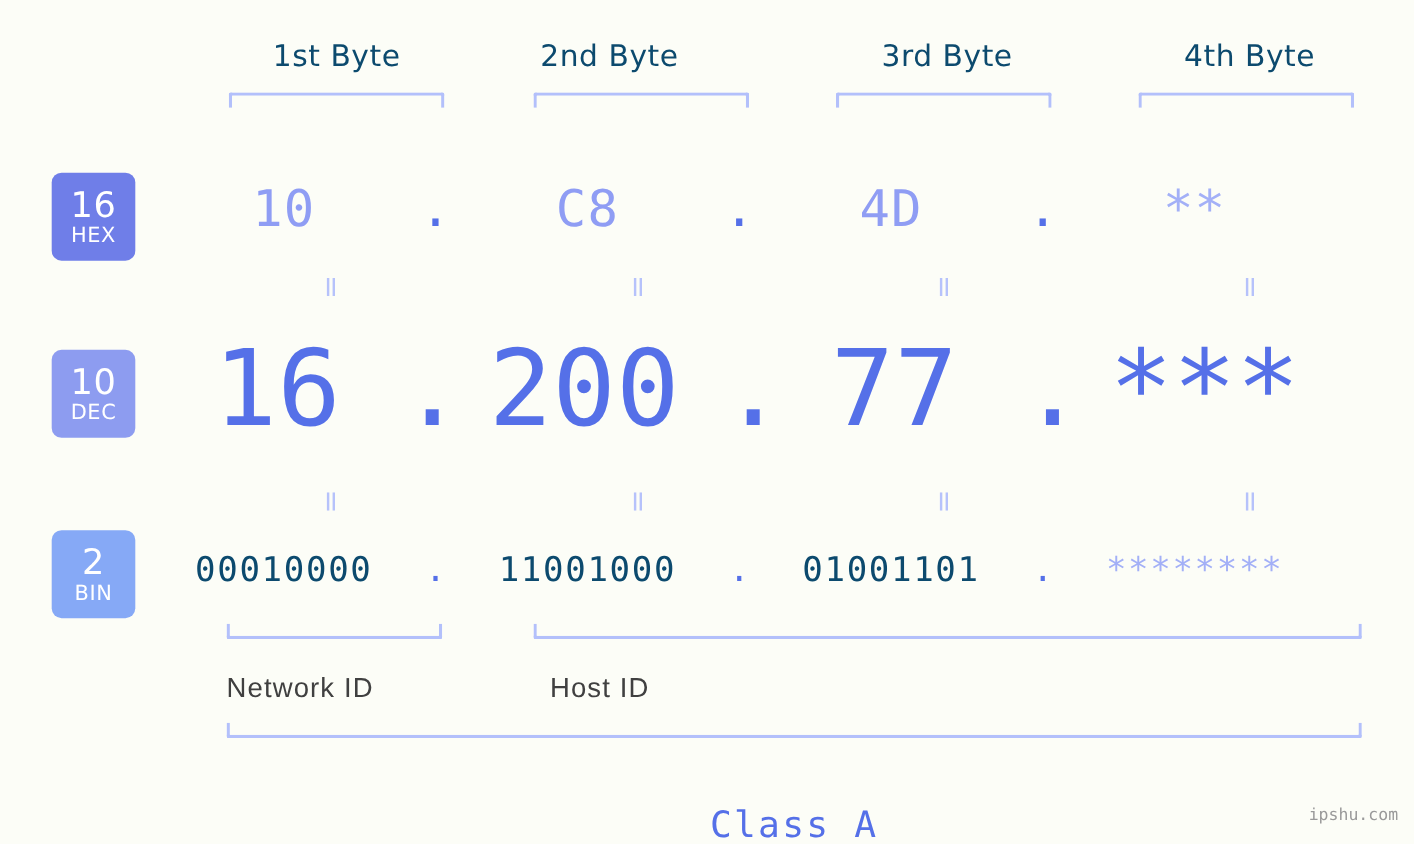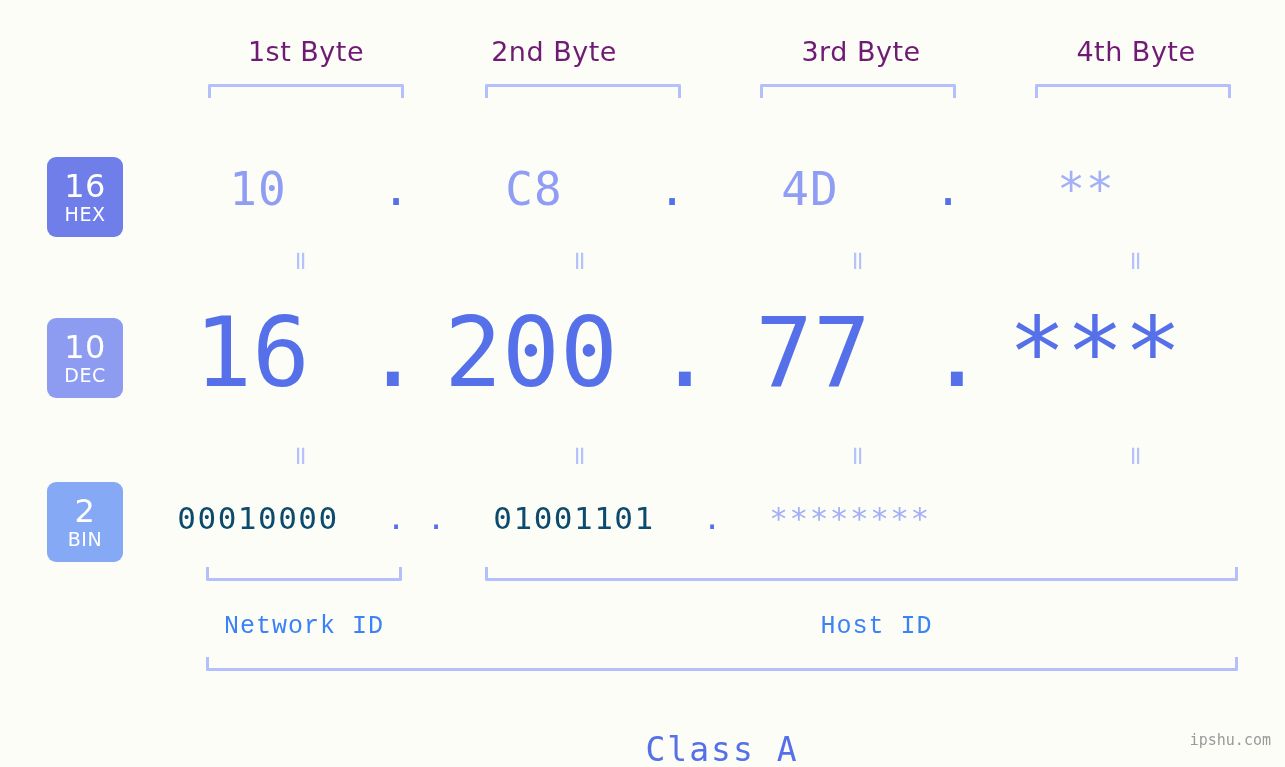--- a/index.html
+++ b/index.html
@@ -23,21 +23,21 @@
 
   
   .byte-label {
     position: absolute;
     top: 32px;
     height: 40px;
     line-height: 40px;
     text-align: center;
     font-family: "DejaVu Sans", sans-serif;
     font-size: 27px;
-    color: #701a75;
+    color: #0c4a6e;
     letter-spacing: 0.5px;
     white-space: nowrap;
   }
 
   
   .bracket-down {            
     position: absolute;
     border: 3px solid #b3c0fb;
     border-top-width: 3px;
     border-bottom: none;
@@ -129,24 +129,23 @@
     transform: rotate(90deg);
     width: 40px;
     text-align: center;
     line-height: 1;
     letter-spacing: 0px;
   }
 
   
   .id-label {
     position: absolute;
-    font-family: Liberation Mono, monospace;
+    font-family: Liberation Sans, sans-serif;
     font-size: 25px;
-    color: #3b82f6;
-    text-align: center;
+    color: #404040;
     letter-spacing: 1px;
     white-space: nowrap;
   }
   .class-label {
     position: absolute;
     font-family: "DejaVu Sans Mono", monospace;
     font-size: 33px;
     color: #5570e8;
     text-align: center;
     letter-spacing: 2px;
@@ -218,20 +217,21 @@
   </div>
 
   <div class="eq" style="left:281px; top:443px;">=</div>
   <div class="eq" style="left:560px; top:443px;">=</div>
   <div class="eq" style="left:838px; top:443px;">=</div>
   <div class="eq" style="left:1116px; top:443px;">=</div>
 
   <div class="row row-bin">
     <div class="cell" style="width:236px;">00010000</div>
     <div class="dot" style="width:40px;">.</div>
+    <div class="cell" style="width:236px;">11001000</div>
     <div class="dot" style="width:40px;">.</div>
     <div class="cell" style="width:236px;">01001101</div>
     <div class="dot" style="width:40px;">.</div>
     <div class="cell masked" style="width:236px;">********</div>
   </div>
 
   <div class="bracket-up" style="left:206px; top:567px; width:196px;"></div>
   <div class="bracket-up" style="left:485px; top:567px; width:753px;"></div>
 
   <div class="id-label" style="left:206px; top:612px; width:196px;">Network ID</div>

